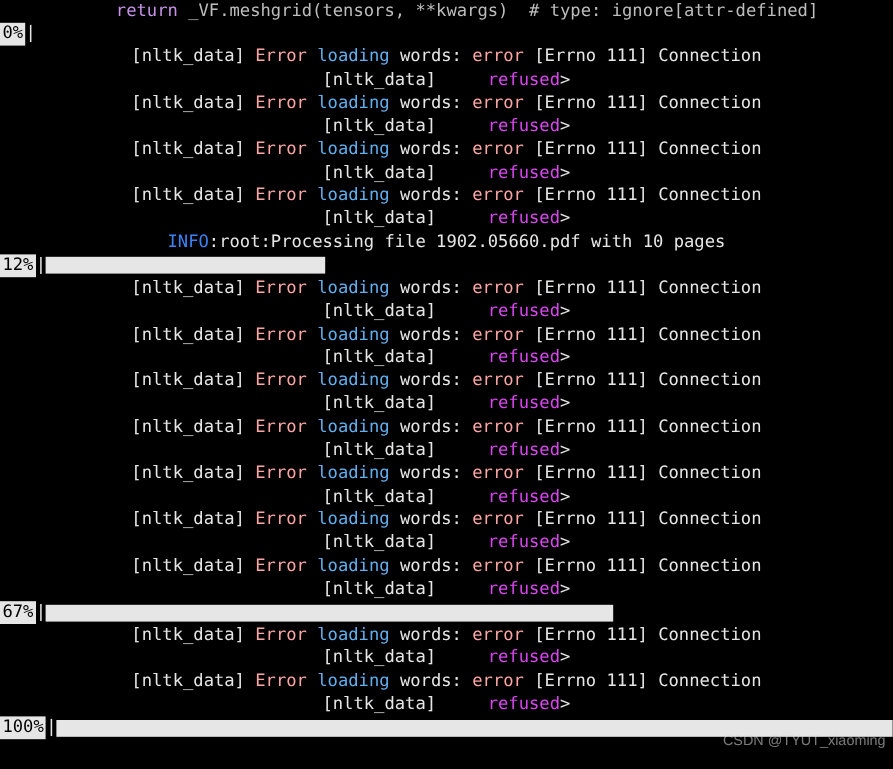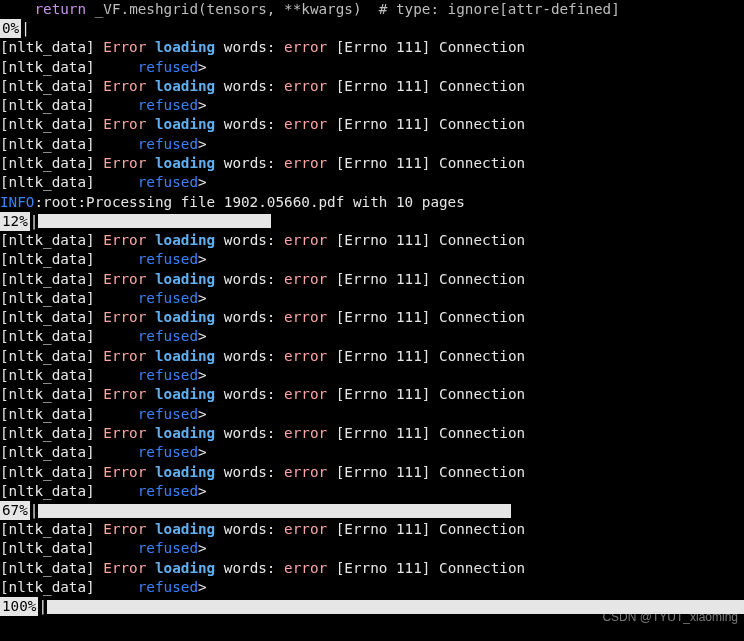--- a/index.html
+++ b/index.html
@@ -15,26 +15,26 @@
     overflow: hidden;
     position: relative;
     letter-spacing: 0px;
   }
   .terminal {
     width: 744px;
     height: 641px;
     overflow: hidden;
     position: relative;
   }
-  .line { white-space: pre; }
+  .line { white-space: pre; text-align: center; }
   .kw-return  { color: #c792ea; }
   .kw-error   { color: #fca5a5; }
-  .kw-loading { color: #61afef; font-weight: bold; }
+  .kw-loading { color: #61afef; }
   .kw-info    { color: #3b82f6; }
-  .kw-refused { color: #3b82f6; }
+  .kw-refused { color: #d946ef; }
   .kw-white   { color: #e6e6e6; }
   .kw-dim     { color: #bdbdbd; }
 
   .progress-row {
     display: flex;
     align-items: center;
     height: 19px;
   }
   .progress-label {
     background: #e6e6e6;

